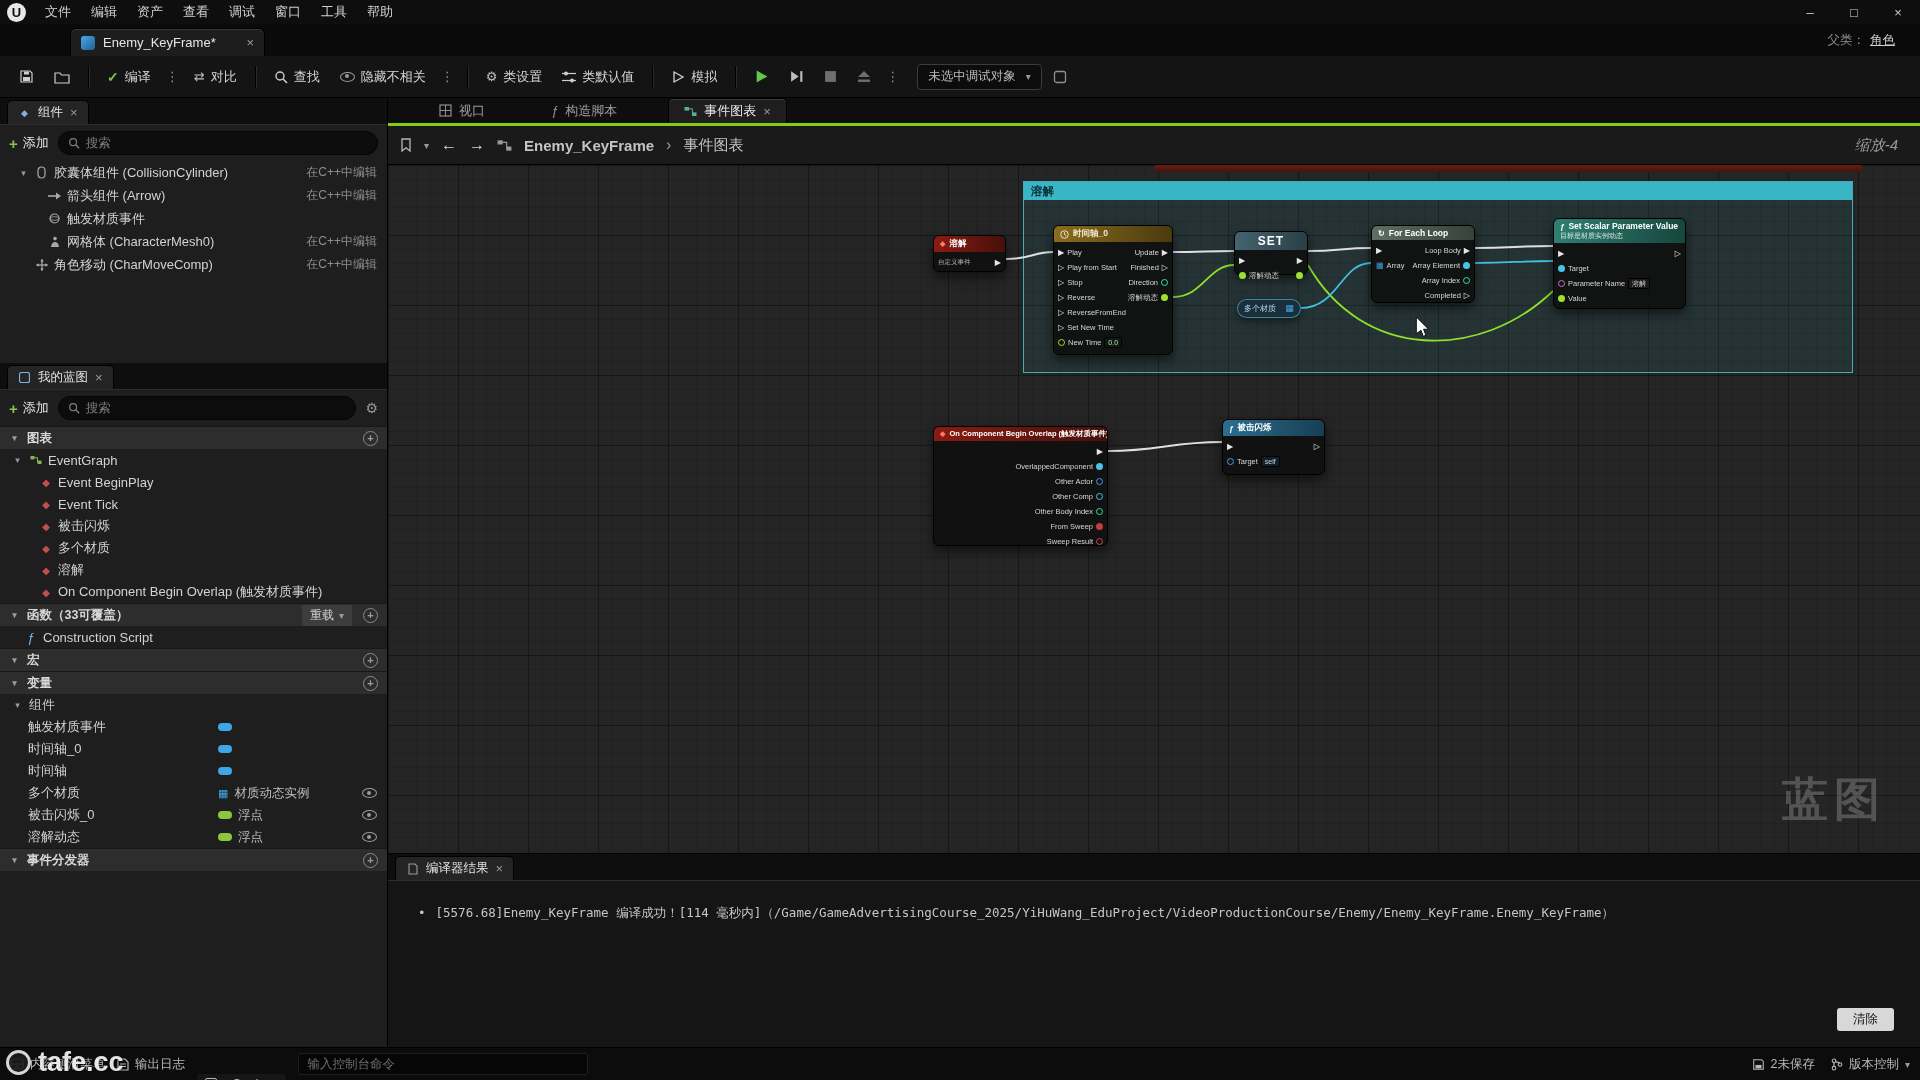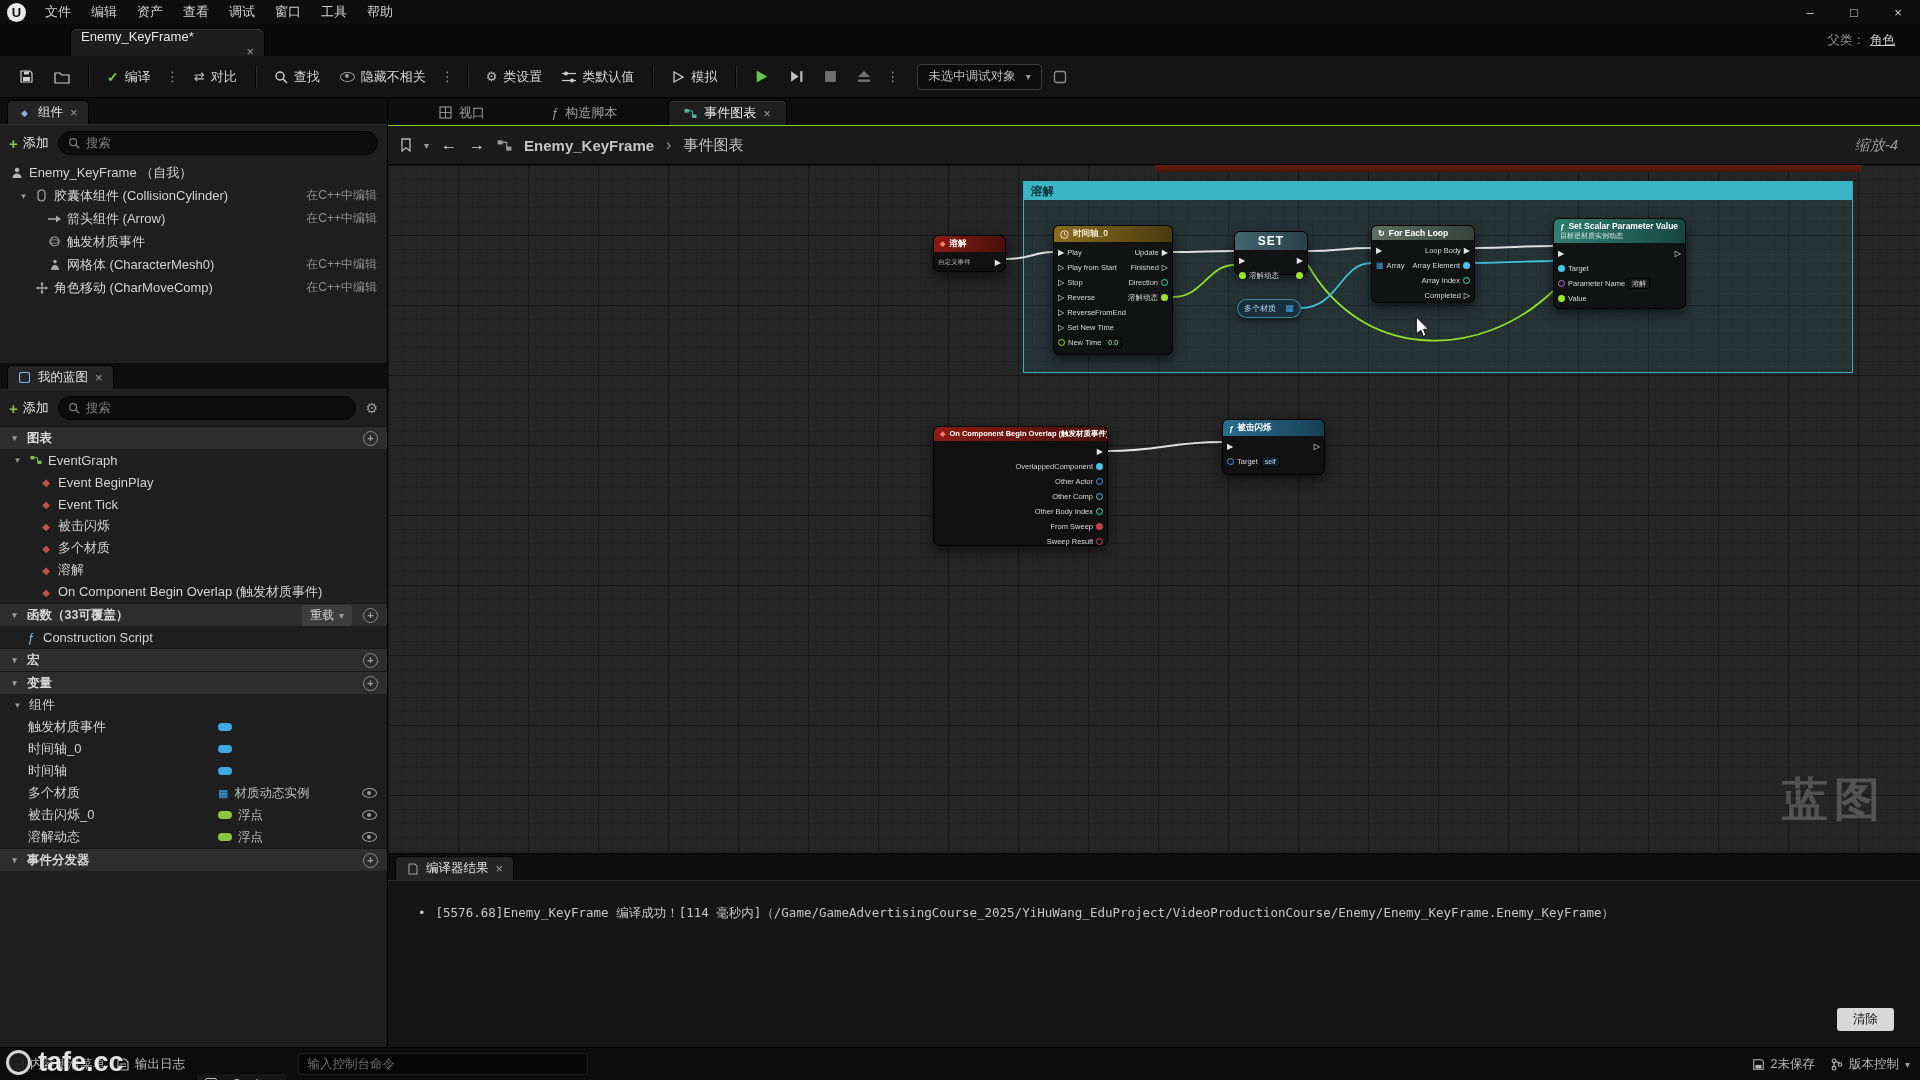--- a/index.html
+++ b/index.html
@@ -9,21 +9,21 @@
 
   
   #titlebar { position:absolute; top:0; left:0; right:0; height:24px; background:#0e0e0e; display:flex; align-items:center; z-index:30; }
   #ue-logo { width:19px; height:19px; margin:0 9px 0 7px; border-radius:50%; background:#e8e8e8; color:#101010; display:flex; align-items:center; justify-content:center; font-weight:bold; font-size:13px; }
   .menu { padding:0 10px; height:100%; display:flex; align-items:center; font-size:13px; color:#cfcfcf; }
   #win-controls { margin-left:auto; display:flex; height:100%; }
   .winbtn { width:44px; display:flex; align-items:center; justify-content:center; color:#cfcfcf; font-size:13px; }
 
   
   #tabbar { position:absolute; top:24px; left:0; right:0; height:32px; background:#0a0a0a; display:flex; align-items:flex-end; padding-left:70px; z-index:29; }
-  .asset-tab { height:28px; min-width:195px; background:#1d1d1d; border:1px solid #000; border-bottom:none; border-radius:6px 6px 0 0; box-shadow:inset 0 1px 0 #3a3a3a; display:flex; padding:0 10px;flex-direction:column; }
+  .asset-tab { height:28px; min-width:195px; background:#1d1d1d; border:1px solid #000; border-bottom:none; border-radius:6px 6px 0 0; box-shadow:inset 0 1px 0 #3a3a3a; display:flex; align-items:center; gap:8px; padding:0 10px; }
   .asset-icon { width:14px; height:14px; border-radius:3px; background:linear-gradient(135deg,#4aa8e8,#1f5f8f); }
   .asset-title { font-size:13px; color:#e6e6e6; }
   .tab-close, .pclose { color:#9a9a9a; font-size:13px; margin-left:auto; }
   #parent-class { margin-left:auto; align-self:center; padding-right:25px; font-size:12.5px; color:#8f8f8f; display:flex; gap:5px; }
   #parent-class .plink { color:#cfcfcf; text-decoration:underline;text-align:center; }
 
   
   #toolbar { position:absolute; top:56px; left:0; right:0; height:42px; background:#141414; border-bottom:1px solid #000; display:flex; align-items:center; padding:0 10px; gap:2px; z-index:28; }
   .tbtn { display:flex; align-items:center; gap:6px; height:30px; padding:0 9px; border-radius:4px; font-size:13px; color:#d6d6d6; }
   .tsep { width:1px; height:22px; background:#000; box-shadow:1px 0 0 #2c2c2c; margin:0 7px; }
@@ -57,21 +57,21 @@
   .vrow { height:22px; display:flex; align-items:center; padding:0 10px 0 28px; font-size:13px; color:#d2d2d2; flex:0 0 auto; }
   .vrow .vname { width:190px; }
   .pill { width:14px; height:8px; border-radius:4px; background:#3fa7e8; flex:0 0 auto; }
   .pill.green { background:#8cc63f; }
   .vtype { color:#bdbdbd; font-size:12.5px; display:flex; align-items:center; gap:6px; }
   .agrid { color:#3fa7e8; font-size:11px; line-height:1; }
   .eye { margin-left:auto; width:15px; height:10px; border:1.4px solid #9a9a9a; border-radius:50%; position:relative; flex:0 0 auto; }
   .eye::after { content:''; position:absolute; width:4px; height:4px; border-radius:50%; background:#9a9a9a; top:1.6px; left:4.2px; }
 
   
-  #doc-tabs { position:absolute; left:388px; top:98px; right:0; height:28px; background:#0e0e0e; display:flex; align-items:flex-end; border-bottom:1px solid #84cc16; z-index:6; }
+  #doc-tabs { position:absolute; left:388px; top:98px; right:0; height:28px; background:#0e0e0e; display:flex; align-items:flex-end; border-bottom:3px solid #84cc16; z-index:6; }
   .dtab { height:25px; display:flex; align-items:center; gap:7px; padding:0 15px; font-size:13px; color:#9e9e9e; margin-left:36px; }
   .dtab.active { background:#1e1e1e; color:#e8e8e8; border:1px solid #000; border-bottom:none; border-radius:5px 5px 0 0; box-shadow:inset 0 1px 0 #3a3a3a; }
   #breadcrumb { position:absolute; left:388px; top:126px; right:0; height:39px; background:rgba(26,26,26,0.96); border-bottom:1px solid #000; display:flex; align-items:center; gap:12px; padding:0 12px; z-index:6; }
   .navarrow { color:#d8d8d8; font-size:16px; }
   .bc-name { font-size:15px; font-weight:bold; color:#c4c4c4; }
   .bc-sep { font-size:16px; color:#9a9a9a; }
   .bc-cur { font-size:15px; color:#c4c4c4; }
   #zoom-label { margin-left:auto; font-size:15px; font-style:italic; color:#9a9a9a; padding-right:10px; }
 
   
@@ -276,29 +276,20 @@
     </div>
     <div class="search">
       <svg width="12" height="12" viewBox="0 0 14 14">
           <circle cx="6" cy="6" r="4" fill="none" stroke="#7f7f7f" stroke-width="1.4"></circle>
           <line x1="9" y1="9" x2="13" y2="13" stroke="#7f7f7f" stroke-width="1.6"></line>
         </svg>
       <input placeholder="搜索" style="">
     </div>
   </div>
   <div id="components-body">
-    <div class="trow" style="padding-left:10px;">
-      <span class="ticon12">
-        <svg width="12" height="12" viewBox="0 0 12 12">
-            <circle cx="6" cy="3" r="2.2" fill="#b8b8b8"></circle>
-            <path d="M1.5 11c0-3 2-4.5 4.5-4.5S10.5 8 10.5 11z" fill="#b8b8b8"></path>
-          </svg>
-      </span>
-      <span>Enemy_KeyFrame （自我）</span>
-    </div>
     <div class="trow" style="padding-left:18px;">
       <span class="caret">▾</span>
       <span class="ticon12">
         <svg width="9" height="13" viewBox="0 0 9 13">
             <rect x="1" y="1" width="7" height="11" rx="3.5" fill="none" stroke="#a8a8a8" stroke-width="1.2"></rect>
           </svg>
       </span>
       <span>胶囊体组件 (CollisionCylinder)</span>
       <span class="cpp">在C++中编辑</span>
     </div>

